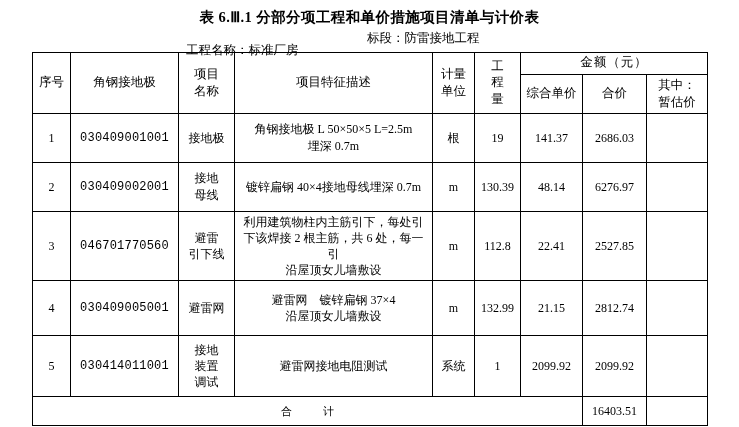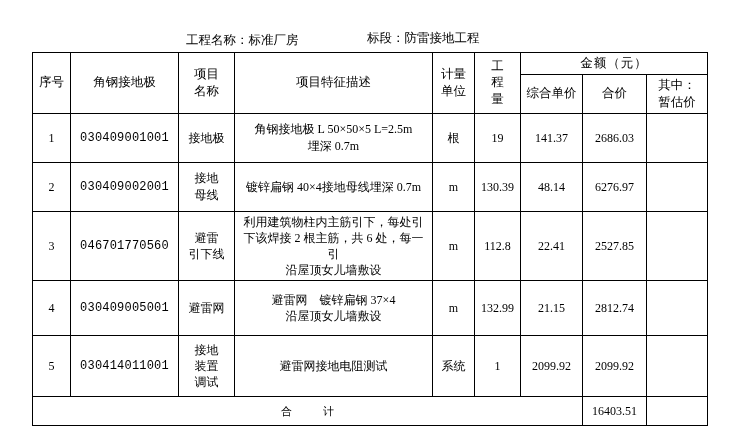--- a/index.html
+++ b/index.html
@@ -33,21 +33,21 @@
   }
   .subheader {
     position: absolute;
     left: 0; top: 30px;
     width: 739px;
     height: 18px;
     font-size: 12.5px;
   }
   .subheader .proj {
     position: absolute;
-    left: 186px; top: 2px;
+    left: 186px; top: 12px;
     white-space: nowrap;
   }
   .subheader .sect {
     position: absolute;
     left: 367px; top: 0;
     white-space: nowrap;
   }
   table.main {
     position: absolute;
     left: 32px;
@@ -97,28 +97,29 @@
   .row-tall2 td { height: 50px; }
   .row-xtall td { height: 56px; }
   .sum-row td {
     height: 24px;
   }
   .sum-label {
     letter-spacing: 10px;
     text-indent: 10px;
     font-size: 11px;
   }
-  .hdr-amount { letter-spacing: 1px; }
+  .hdr-amount { letter-spacing: 1px; font-family: Liberation Mono, monospace; }
   .vert-two { line-height: 1.45; }
 </style>
 </head>
 <body>
 
 <div class="page">
 
+  <div class="doc-title">表 6.Ⅲ.1   分部分项工程和单价措施项目清单与计价表</div>
 
   <div class="subheader">
     <span class="proj">工程名称：标准厂房</span>
     <span class="sect">标段：防雷接地工程</span>
   </div>
 
   <table class="main">
     <colgroup>
       <col class="col-seq">
       <col class="col-code">

